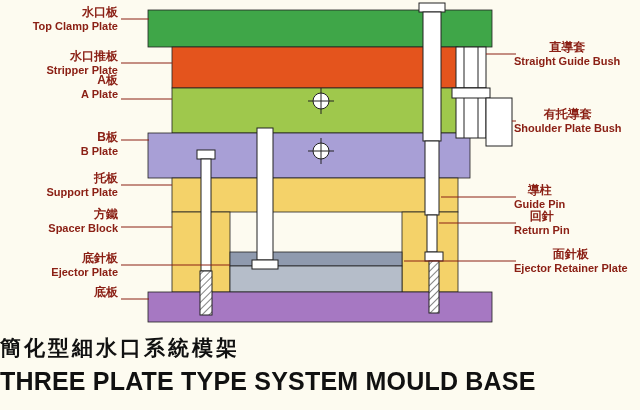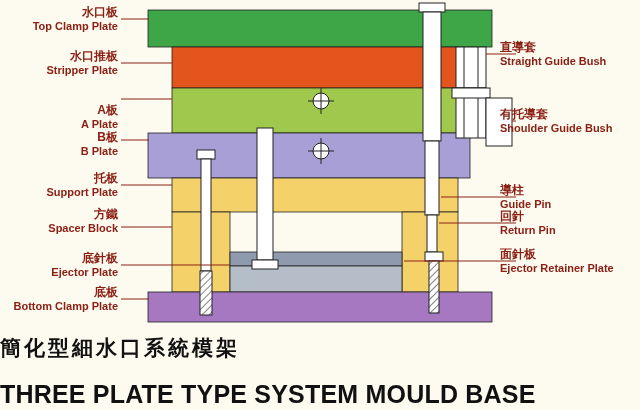--- a/index.html
+++ b/index.html
@@ -11,25 +11,25 @@
     font-family: "Liberation Sans", "DejaVu Sans", sans-serif;
     overflow: hidden;
   }
   .diagram { position: absolute; left: 0; top: 0; width: 640px; height: 330px; }
   svg { display: block; }
 
   .label { position: absolute; color: var(--label-color, #8b2015); line-height: 1.15; }
   .label .zh { font-size: 12px; font-weight: bold; white-space: nowrap; }
   .label .en { font-size: 11px; font-weight: bold; white-space: nowrap; }
   .label.left  { right: 522px; text-align: right; }
-  .label.right { left: 500px; text-align: left; }
+  .label.right { left: 514px; text-align: center; }
 
   .title-block { position: absolute; left: 0; top: 334px; width: 640px; text-align: left; color: var(--title-color, #111111); }
   .title-zh { font-size: 21px; font-weight: bold; letter-spacing: 3px; }
-  .title-en { font-size: 25px; font-weight: bold; letter-spacing: 0.2px; margin-top: 18px; }
+  .title-en { font-size: 25px; font-weight: bold; letter-spacing: 0.2px; margin-top: 5px; }
 </style>
 </head>
 <body>
 
 <div class="page">
 
   <div class="diagram">
     <svg width="640" height="330" viewBox="0 0 640 330">
       <defs>
         <pattern id="hatch" width="5" height="5" patternUnits="userSpaceOnUse" patternTransform="rotate(45)">
@@ -108,21 +108,21 @@
   </div>
 
   <div class="label left" style="top:6px">
     <div class="zh">水口板</div>
     <div class="en">Top Clamp Plate</div>
   </div>
   <div class="label left" style="top:50px">
     <div class="zh">水口推板</div>
     <div class="en">Stripper Plate</div>
   </div>
-  <div class="label left" style="top:104px">
+  <div class="label left" style="top:74px">
     <div class="zh">A板</div>
     <div class="en">A Plate</div>
   </div>
   <div class="label left" style="top:131px">
     <div class="zh">B板</div>
     <div class="en">B Plate</div>
   </div>
   <div class="label left" style="top:172px">
     <div class="zh">托板</div>
     <div class="en">Support Plate</div>
@@ -130,30 +130,29 @@
   <div class="label left" style="top:208px">
     <div class="zh">方鐵</div>
     <div class="en">Spacer Block</div>
   </div>
   <div class="label left" style="top:252px">
     <div class="zh">底針板</div>
     <div class="en">Ejector Plate</div>
   </div>
   <div class="label left" style="top:286px">
     <div class="zh">底板</div>
-    <div class="en">Bottom Clamp Plate</div>
   </div>
 
   <div class="label right" style="top:41px">
     <div class="zh">直導套</div>
     <div class="en">Straight Guide Bush</div>
   </div>
   <div class="label right" style="top:108px">
     <div class="zh">有托導套</div>
-    <div class="en">Shoulder Guide Bush</div>
+    <div class="en">Shoulder Plate Bush</div>
   </div>
   <div class="label right" style="top:184px">
     <div class="zh">導柱</div>
     <div class="en">Guide Pin</div>
   </div>
   <div class="label right" style="top:248px">
     <div class="zh">面針板</div>
     <div class="en">Ejector Retainer Plate</div>
   </div>
   <div class="label right" style="top:210px">

